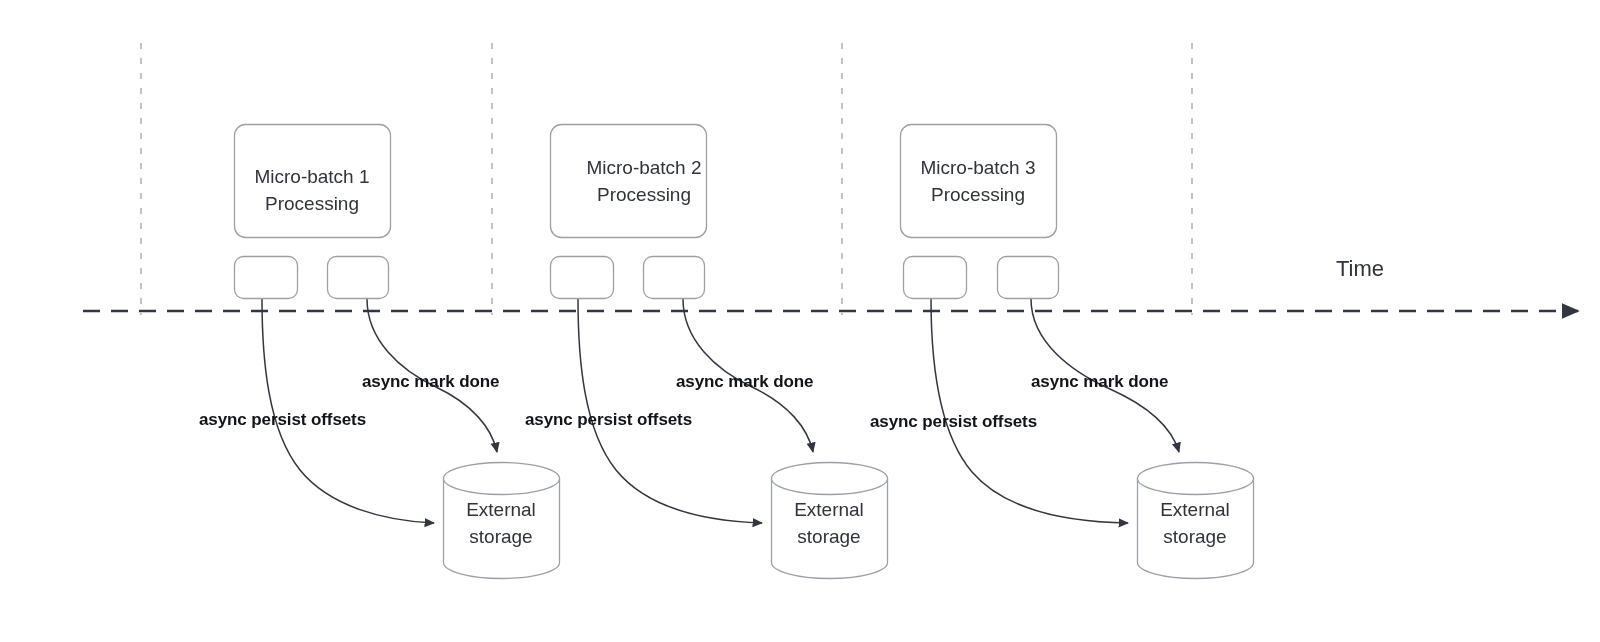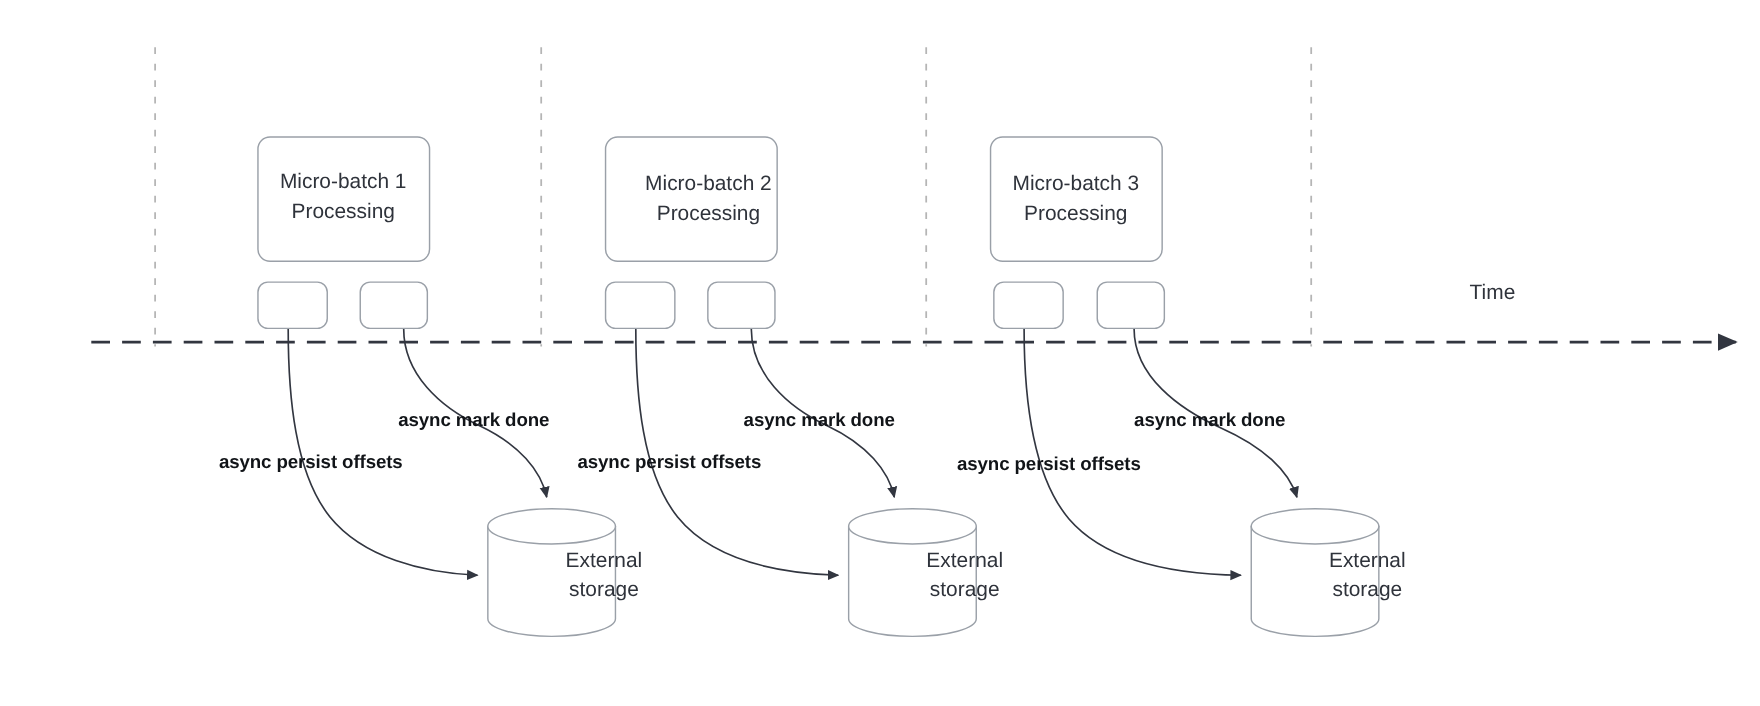--- a/index.html
+++ b/index.html
@@ -16,32 +16,32 @@
   .node-text{
     position:absolute;
     text-align:center;
     font-size:19px;
     line-height:27px;
     color:#2f333b;
     white-space:pre-line;
     pointer-events:none;
   }
   .batch-label{width:156px;}
-  .store-label{width:116px;margin-left:48px;}
+  .store-label{width:116px;}
   .edge-label{
     position:absolute;
     font-size:17px;
     font-weight:bold;
     color:#111418;
     letter-spacing:-0.1px;
     white-space:nowrap;
   }
   .axis-label{
     position:absolute;
-    font-size:19px;
+    font-size:22px;
     color:#2f333b;
     white-space:nowrap;
   }
 </style>
 </head>
 <body>
 
 <div id="diagram">
 
   <svg class="svg-layer" id="vector" viewBox="0 0 1600 642">
@@ -92,21 +92,21 @@
           <path d="M1137.5,478.5 L1137.5,562.5 A58,16 0 0 0 1253.5,562.5 L1253.5,478.5 Z" fill="#ffffff" stroke="#9aa0a8" stroke-width="1.3"></path>
           <ellipse cx="1195.5" cy="478.5" rx="58" ry="16" fill="#ffffff" stroke="#9aa0a8" stroke-width="1.3"></ellipse>
         </g>
       </g>
   </svg>
 
   <div id="overlay" class="svg-layer">
       <div class="axis-label" style="left: 1336px; top: 256px;">Time</div>
       <div class="edge-label" style="left: 199px; top: 410px;">async persist offsets</div>
       <div class="edge-label" style="left: 362px; top: 372px;">async mark done</div>
-      <div class="node-text batch-label" style="left: 234px; top: 152px;">Micro-batch 1
+      <div class="node-text batch-label" style="left: 234px; top: 163px;">Micro-batch 1
 Processing</div>
       <div class="node-text store-label" style="left: 443px; top: 496px;">External
 storage</div>
       <div class="edge-label" style="left: 525px; top: 410px;">async persist offsets</div>
       <div class="edge-label" style="left: 676px; top: 372px;">async mark done</div>
       <div class="node-text batch-label" style="left: 566px; top: 153.5px;">Micro-batch 2
 Processing</div>
       <div class="node-text store-label" style="left: 771px; top: 496px;">External
 storage</div>
       <div class="edge-label" style="left: 870px; top: 412px;">async persist offsets</div>

